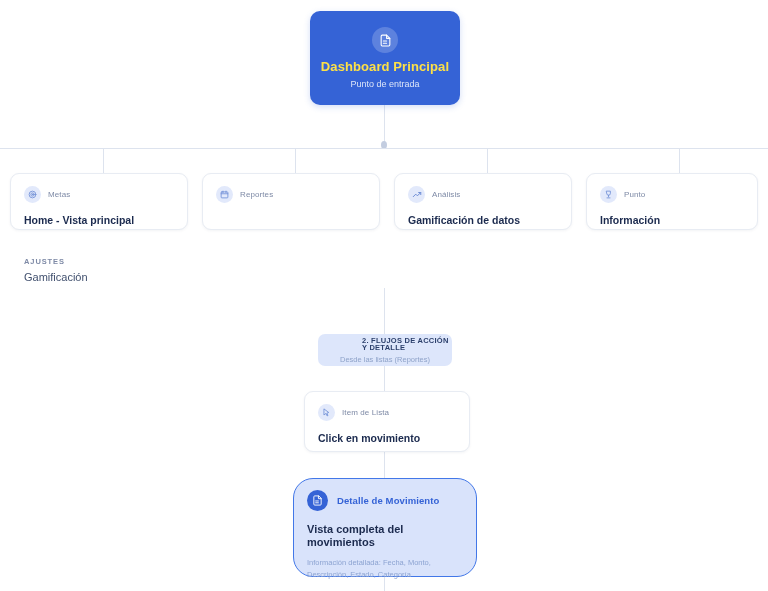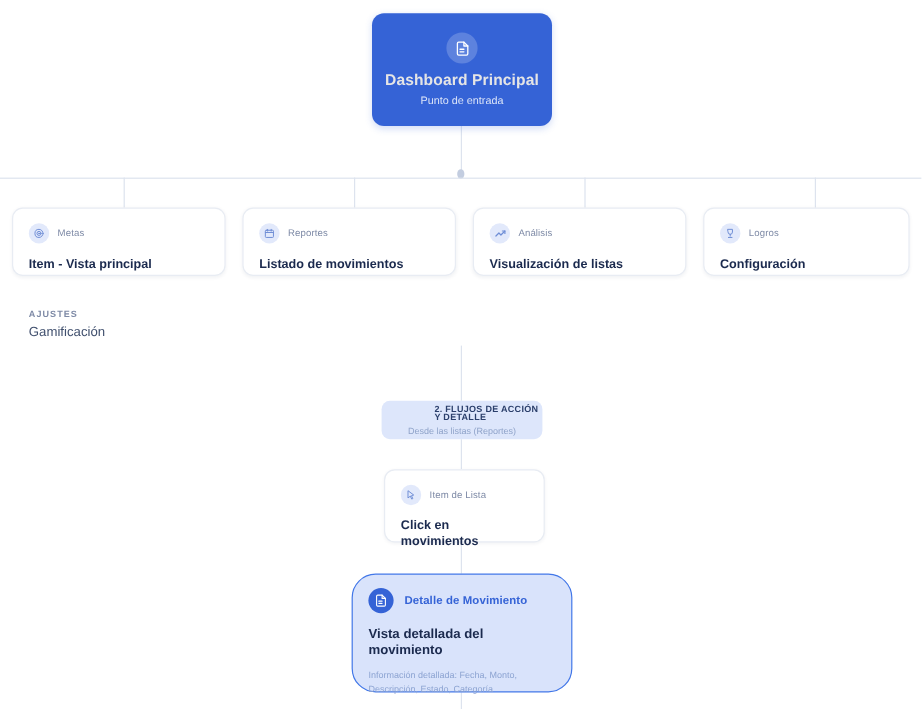--- a/index.html
+++ b/index.html
@@ -56,21 +56,21 @@
     width: 26px;
     height: 26px;
     border-radius: 50%;
     background: rgba(255,255,255,0.20);
     display: flex;
     align-items: center;
     justify-content: center;
     margin-bottom: 7px;
   }
   .root-title {
-    color: #e5e5e5;
+    color: #fde047;
     font-size: 13px;
     font-weight: bold;
     letter-spacing: 0.1px;
     line-height: 1;
     margin-bottom: 7px;
   }
   .root-sub {
     color: #dbe4f8;
     font-size: 9px;
     line-height: 1;
@@ -247,96 +247,95 @@
     <div class="card-head">
       <span class="chip">
         <svg width="9" height="9" viewBox="0 0 24 24" fill="none" stroke="#6f8ed6" stroke-width="2.2" stroke-linecap="round">
           <circle cx="12" cy="12" r="9"></circle>
           <circle cx="12" cy="12" r="4.5"></circle>
           <circle cx="12" cy="12" r="1"></circle>
         </svg>
       </span>
       <span class="card-tag">Metas</span>
     </div>
-    <div class="card-title">Item - Vista principal</div>
+    <div class="card-title">Home - Vista principal</div>
   </div>
 
   <div class="card" style="left:202px; top:173px; width:178px; height:57px;">
     <div class="card-head">
       <span class="chip">
         <svg width="9" height="9" viewBox="0 0 24 24" fill="none" stroke="#6f8ed6" stroke-width="2.2" stroke-linecap="round" stroke-linejoin="round">
           <rect x="3" y="5" width="18" height="16" rx="2"></rect>
           <line x1="3" y1="10" x2="21" y2="10"></line>
           <line x1="8" y1="3" x2="8" y2="7"></line>
           <line x1="16" y1="3" x2="16" y2="7"></line>
         </svg>
       </span>
       <span class="card-tag">Reportes</span>
     </div>
-    <div class="card-title">Listado de movimientos</div>
   </div>
 
   <div class="card" style="left:394px; top:173px; width:178px; height:57px;">
     <div class="card-head">
       <span class="chip">
         <svg width="10" height="10" viewBox="0 0 24 24" fill="none" stroke="#6f8ed6" stroke-width="2.4" stroke-linecap="round" stroke-linejoin="round">
           <polyline points="3 16 9 10 13 14 21 6"></polyline>
           <polyline points="16 6 21 6 21 11"></polyline>
         </svg>
       </span>
       <span class="card-tag">Análisis</span>
     </div>
-    <div class="card-title">Visualización de listas</div>
+    <div class="card-title">Gamificación de datos</div>
   </div>
 
   <div class="card" style="left:586px; top:173px; width:172px; height:57px;">
     <div class="card-head">
       <span class="chip">
         <svg width="9" height="9" viewBox="0 0 24 24" fill="none" stroke="#6f8ed6" stroke-width="2.2" stroke-linecap="round" stroke-linejoin="round">
           <path d="M7 3h10v6a5 5 0 0 1-10 0z"></path>
           <path d="M12 14v4"></path>
           <path d="M8 21h8"></path>
         </svg>
       </span>
-      <span class="card-tag">Logros</span>
-    </div>
-    <div class="card-title">Configuración</div>
+      <span class="card-tag">Punto</span>
+    </div>
+    <div class="card-title">Información</div>
   </div>
 
   <div class="section-label" style="top:258px;">
     <div class="section-kicker">AJUSTES</div>
     <div class="section-name">Gamificación</div>
   </div>
 
   <div class="badge">
     <div class="badge-title">2. FLUJOS DE ACCIÓN Y DETALLE</div>
     <div class="badge-sub">Desde las listas (Reportes)</div>
   </div>
 
-  <div class="card" style="left:304px; top:391px; width:134px; height:61px;margin-left:16px;">
+  <div class="card" style="left:304px; top:391px; width:166px; height:61px;">
     <div class="card-head">
       <span class="chip">
         <svg width="9" height="9" viewBox="0 0 24 24" fill="none" stroke="#6f8ed6" stroke-width="2.2" stroke-linecap="round" stroke-linejoin="round">
           <path d="M6 3l12 9-5 1.5L16 20l-2.5 1-3-6.5L6 18z"></path>
         </svg>
       </span>
       <span class="card-tag">Item de Lista</span>
     </div>
-    <div class="card-title">Click en movimientos</div>
+    <div class="card-title">Click en movimiento</div>
   </div>
 
   <div class="card-hl">
     <div class="card-head" style="gap:9px; margin-bottom:12px;">
       <span class="chip-hl">
         <svg width="11" height="11" viewBox="0 0 24 24" fill="none" stroke="#ffffff" stroke-width="2" stroke-linecap="round" stroke-linejoin="round">
           <path d="M14 2H6a2 2 0 0 0-2 2v16a2 2 0 0 0 2 2h12a2 2 0 0 0 2-2V8z"></path>
           <polyline points="14 2 14 8 20 8"></polyline>
           <line x1="8" y1="13" x2="14" y2="13"></line>
           <line x1="8" y1="17" x2="14" y2="17"></line>
         </svg>
       </span>
       <span class="hl-tag">Detalle de Movimiento</span>
     </div>
-    <div class="hl-title">Vista detallada del movimiento</div>
+    <div class="hl-title">Vista completa del movimientos</div>
     <div class="hl-desc">Información detallada: Fecha, Monto, Descripción, Estado, Categoría</div>
   </div>
 
 </div>
 
 </body></html>

